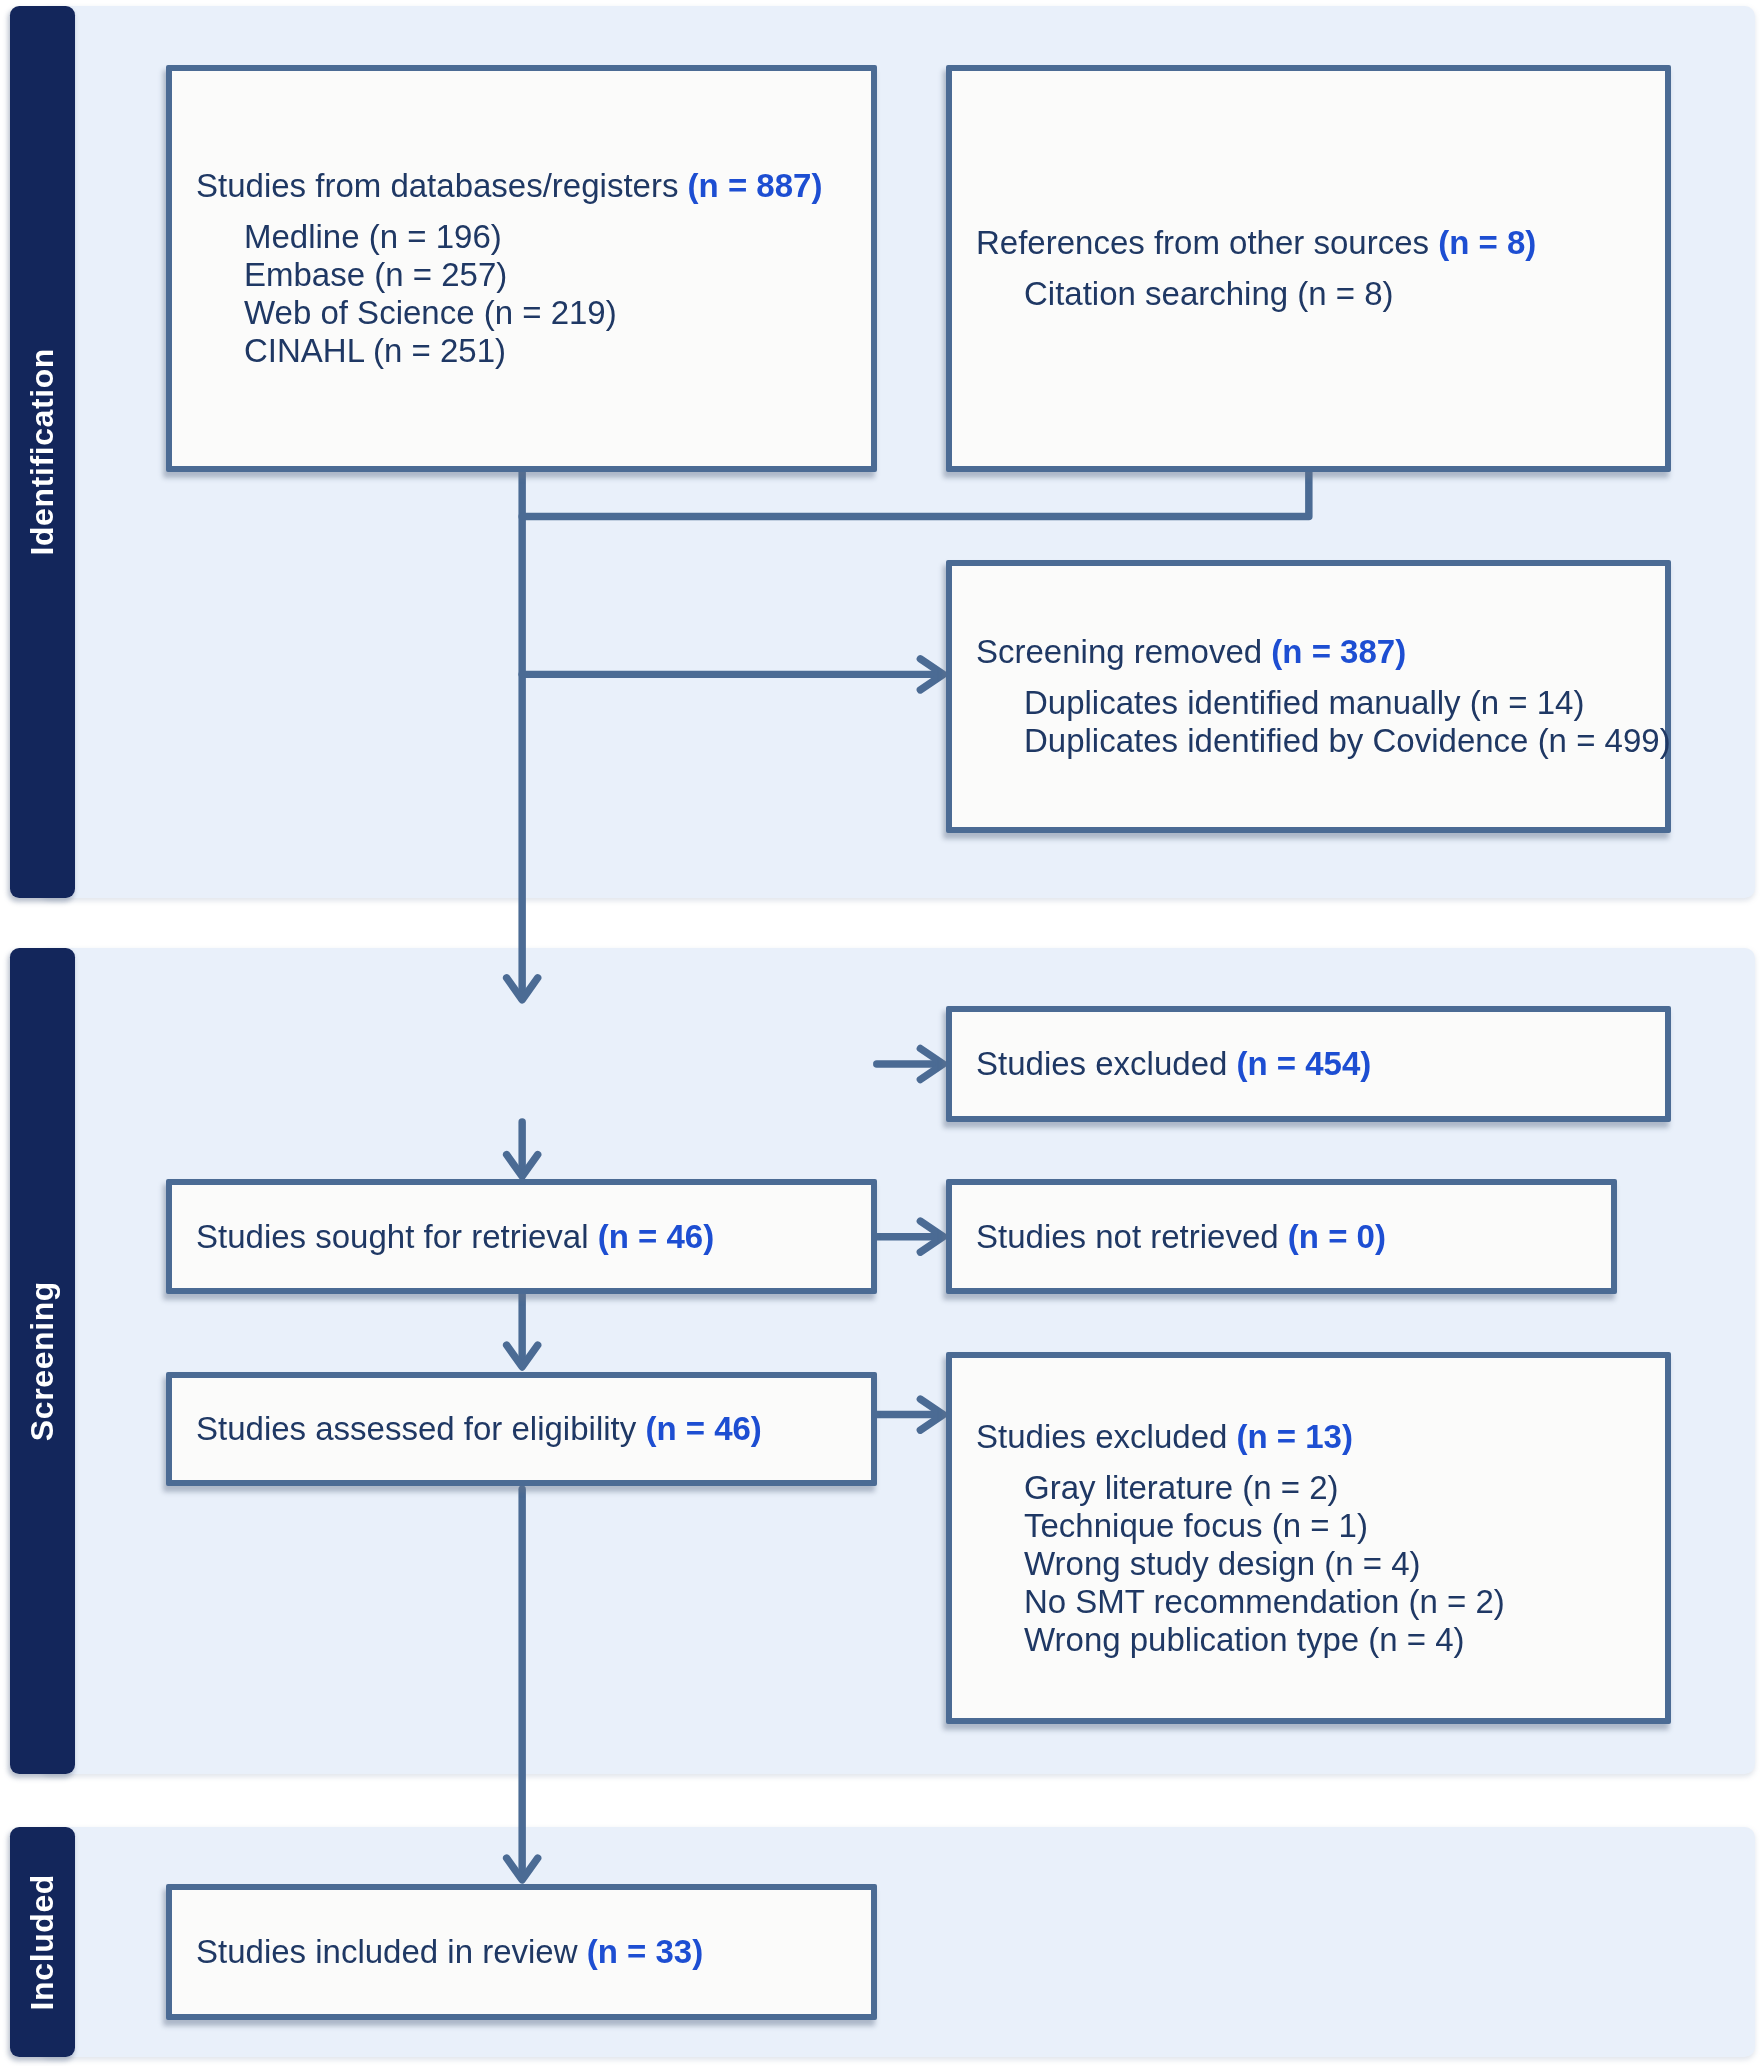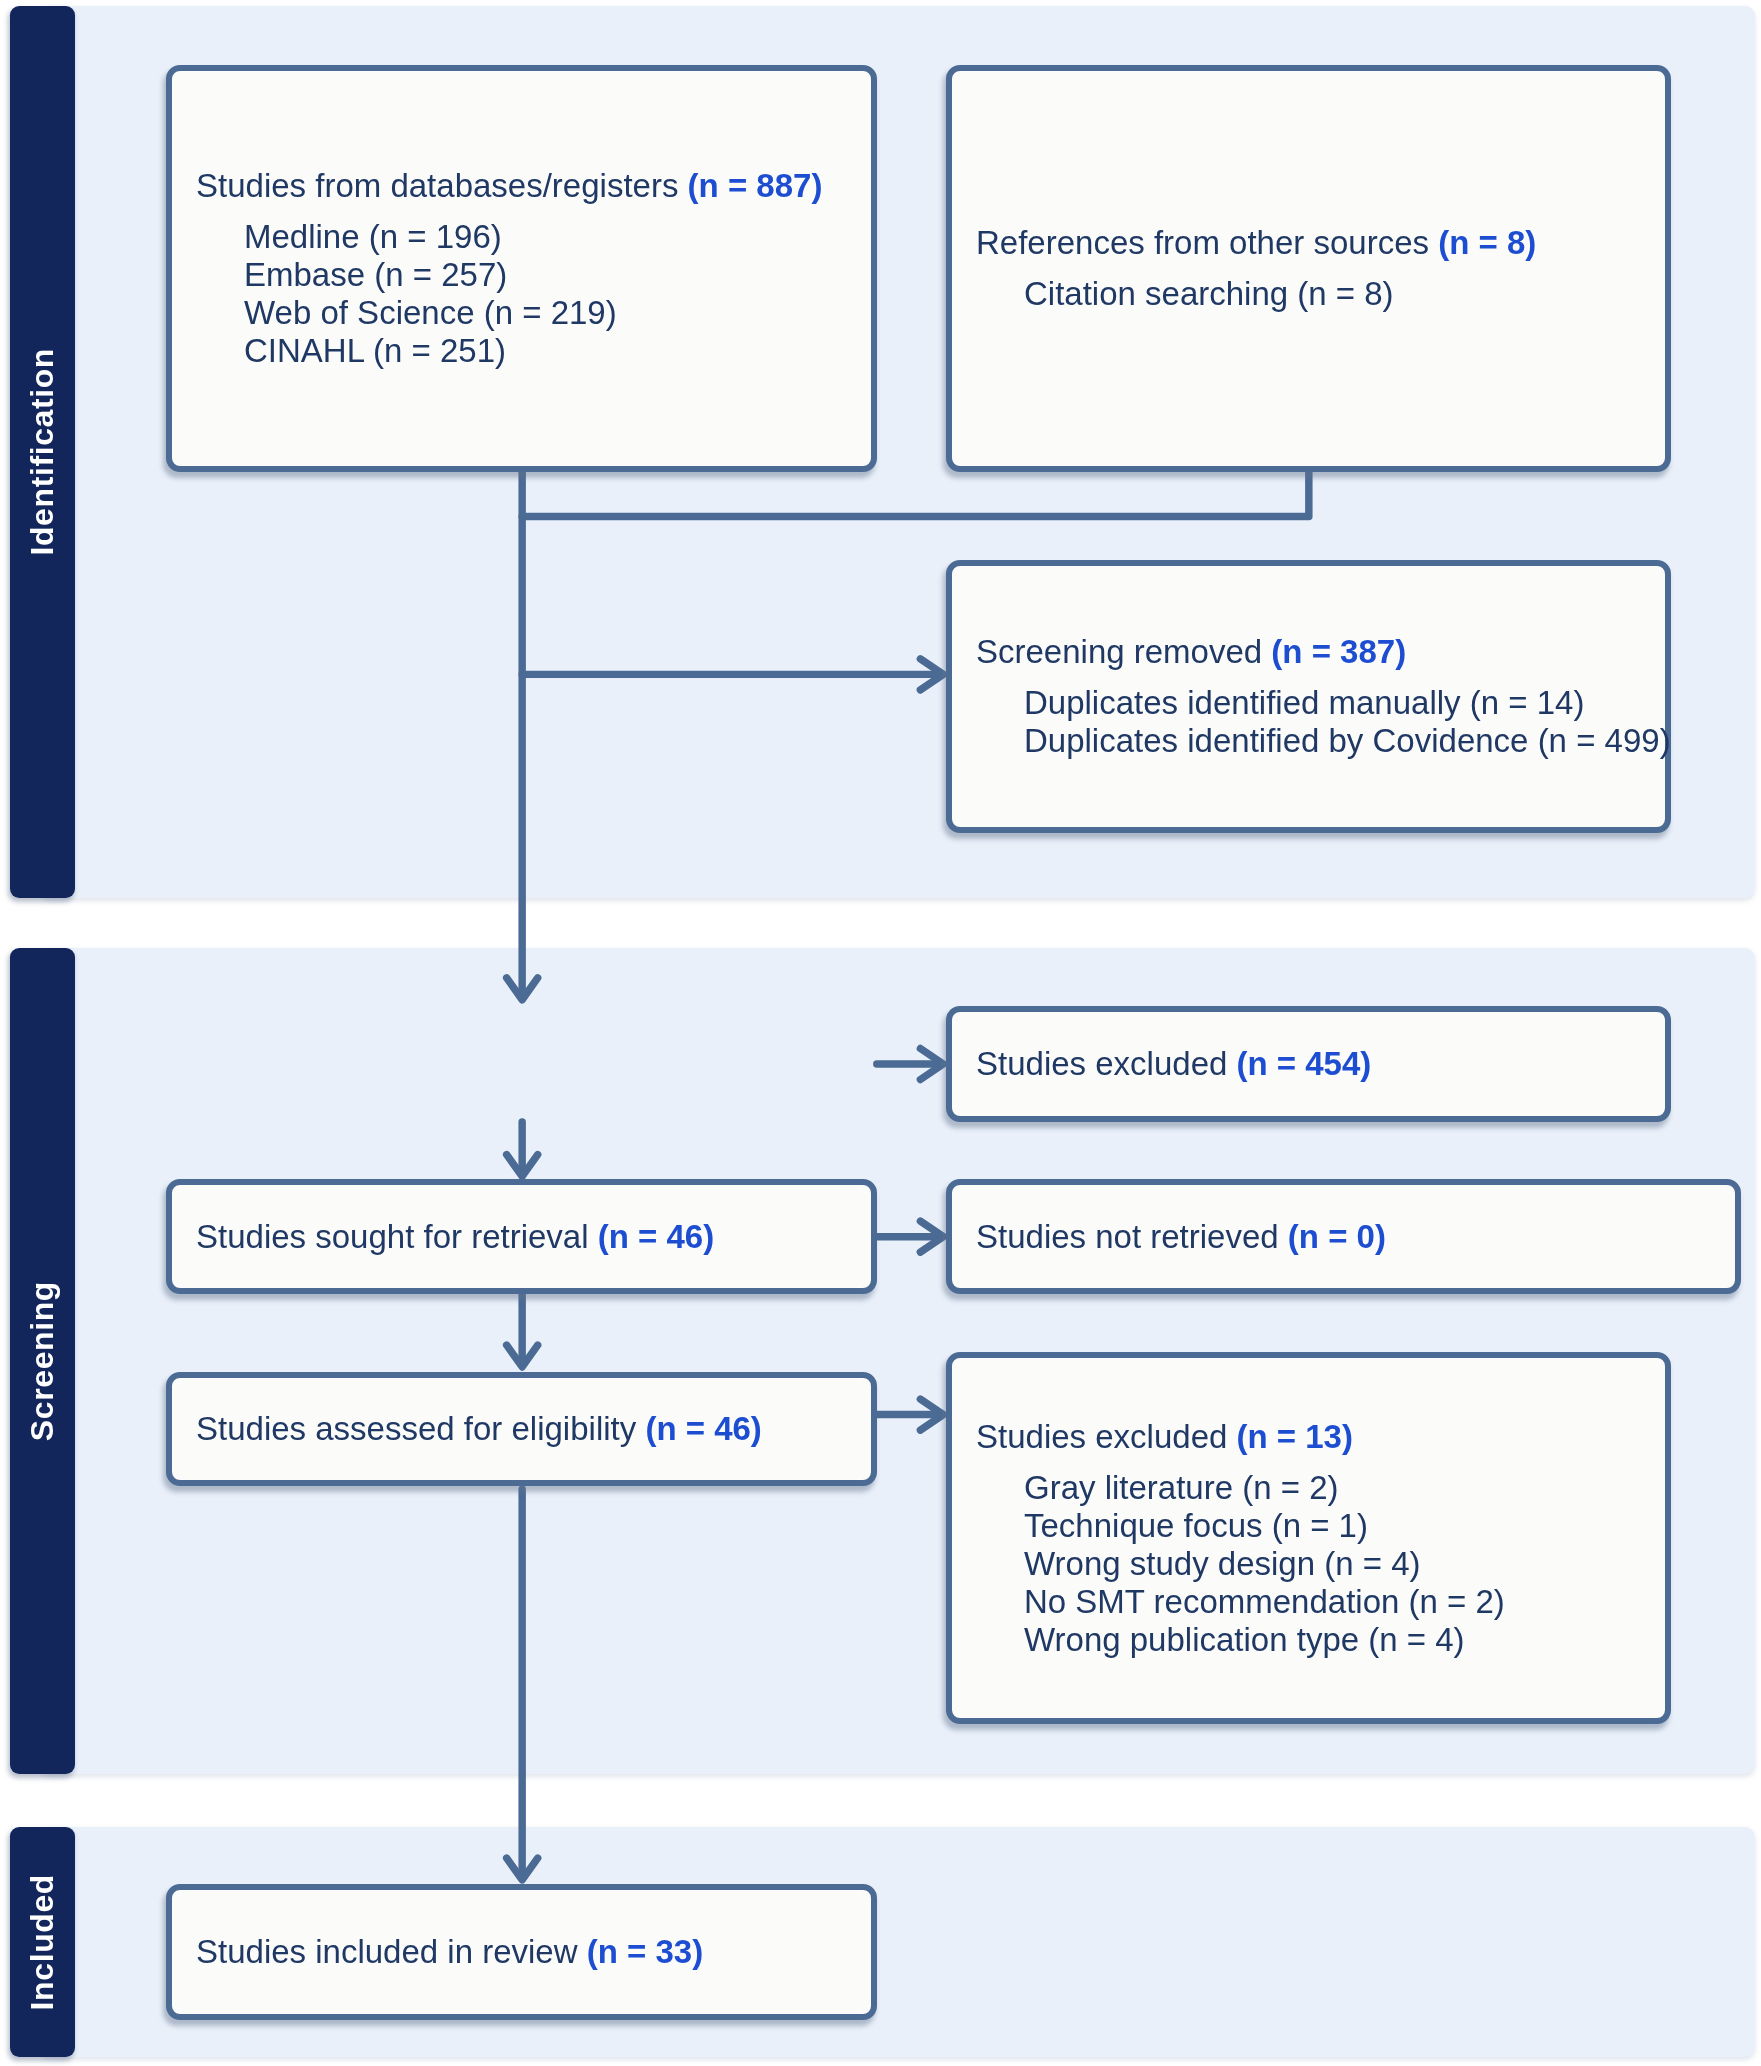--- a/index.html
+++ b/index.html
@@ -56,21 +56,21 @@
     stroke-width: 13;
     stroke-linecap: round;
     stroke-linejoin: round;
   }
   
   .box {
     position: absolute;
     box-sizing: border-box;
     background: #fbfbfa;
     border: 6.3px solid #4b6b94;
-    border-radius: 14px;
+    border-radius: 2px;
     box-shadow: -2.3px 5.2px 5.2px rgba(100,115,140,0.45);
     z-index: 4;
     display: flex;
   }
   .box-content {
     display: flex;
     flex-direction: column;
     justify-content: center;
     padding-left: 24px;
     padding-right: 11.5px;
@@ -173,21 +173,21 @@
       <div class="line"><span class="t">Studies excluded</span> <span class="n">(n = 454)</span></div>
     </div>
   </div>
 
   <div class="box" style="left:166px;top:1179px;width:711px;height:115px">
     <div class="box-content">
       <div class="line"><span class="t">Studies sought for retrieval</span> <span class="n">(n = 46)</span></div>
     </div>
   </div>
 
-  <div class="box" style="left:946px;top:1179px;width:795px;height:115px">
+  <div class="box" style="left:946px;top:1179px;width:671px;height:115px">
     <div class="box-content">
       <div class="line"><span class="t">Studies not retrieved</span> <span class="n">(n = 0)</span></div>
     </div>
   </div>
 
   <div class="box" style="left:166px;top:1372px;width:711px;height:114px">
     <div class="box-content">
       <div class="line"><span class="t">Studies assessed for eligibility</span> <span class="n">(n = 46)</span></div>
     </div>
   </div>

